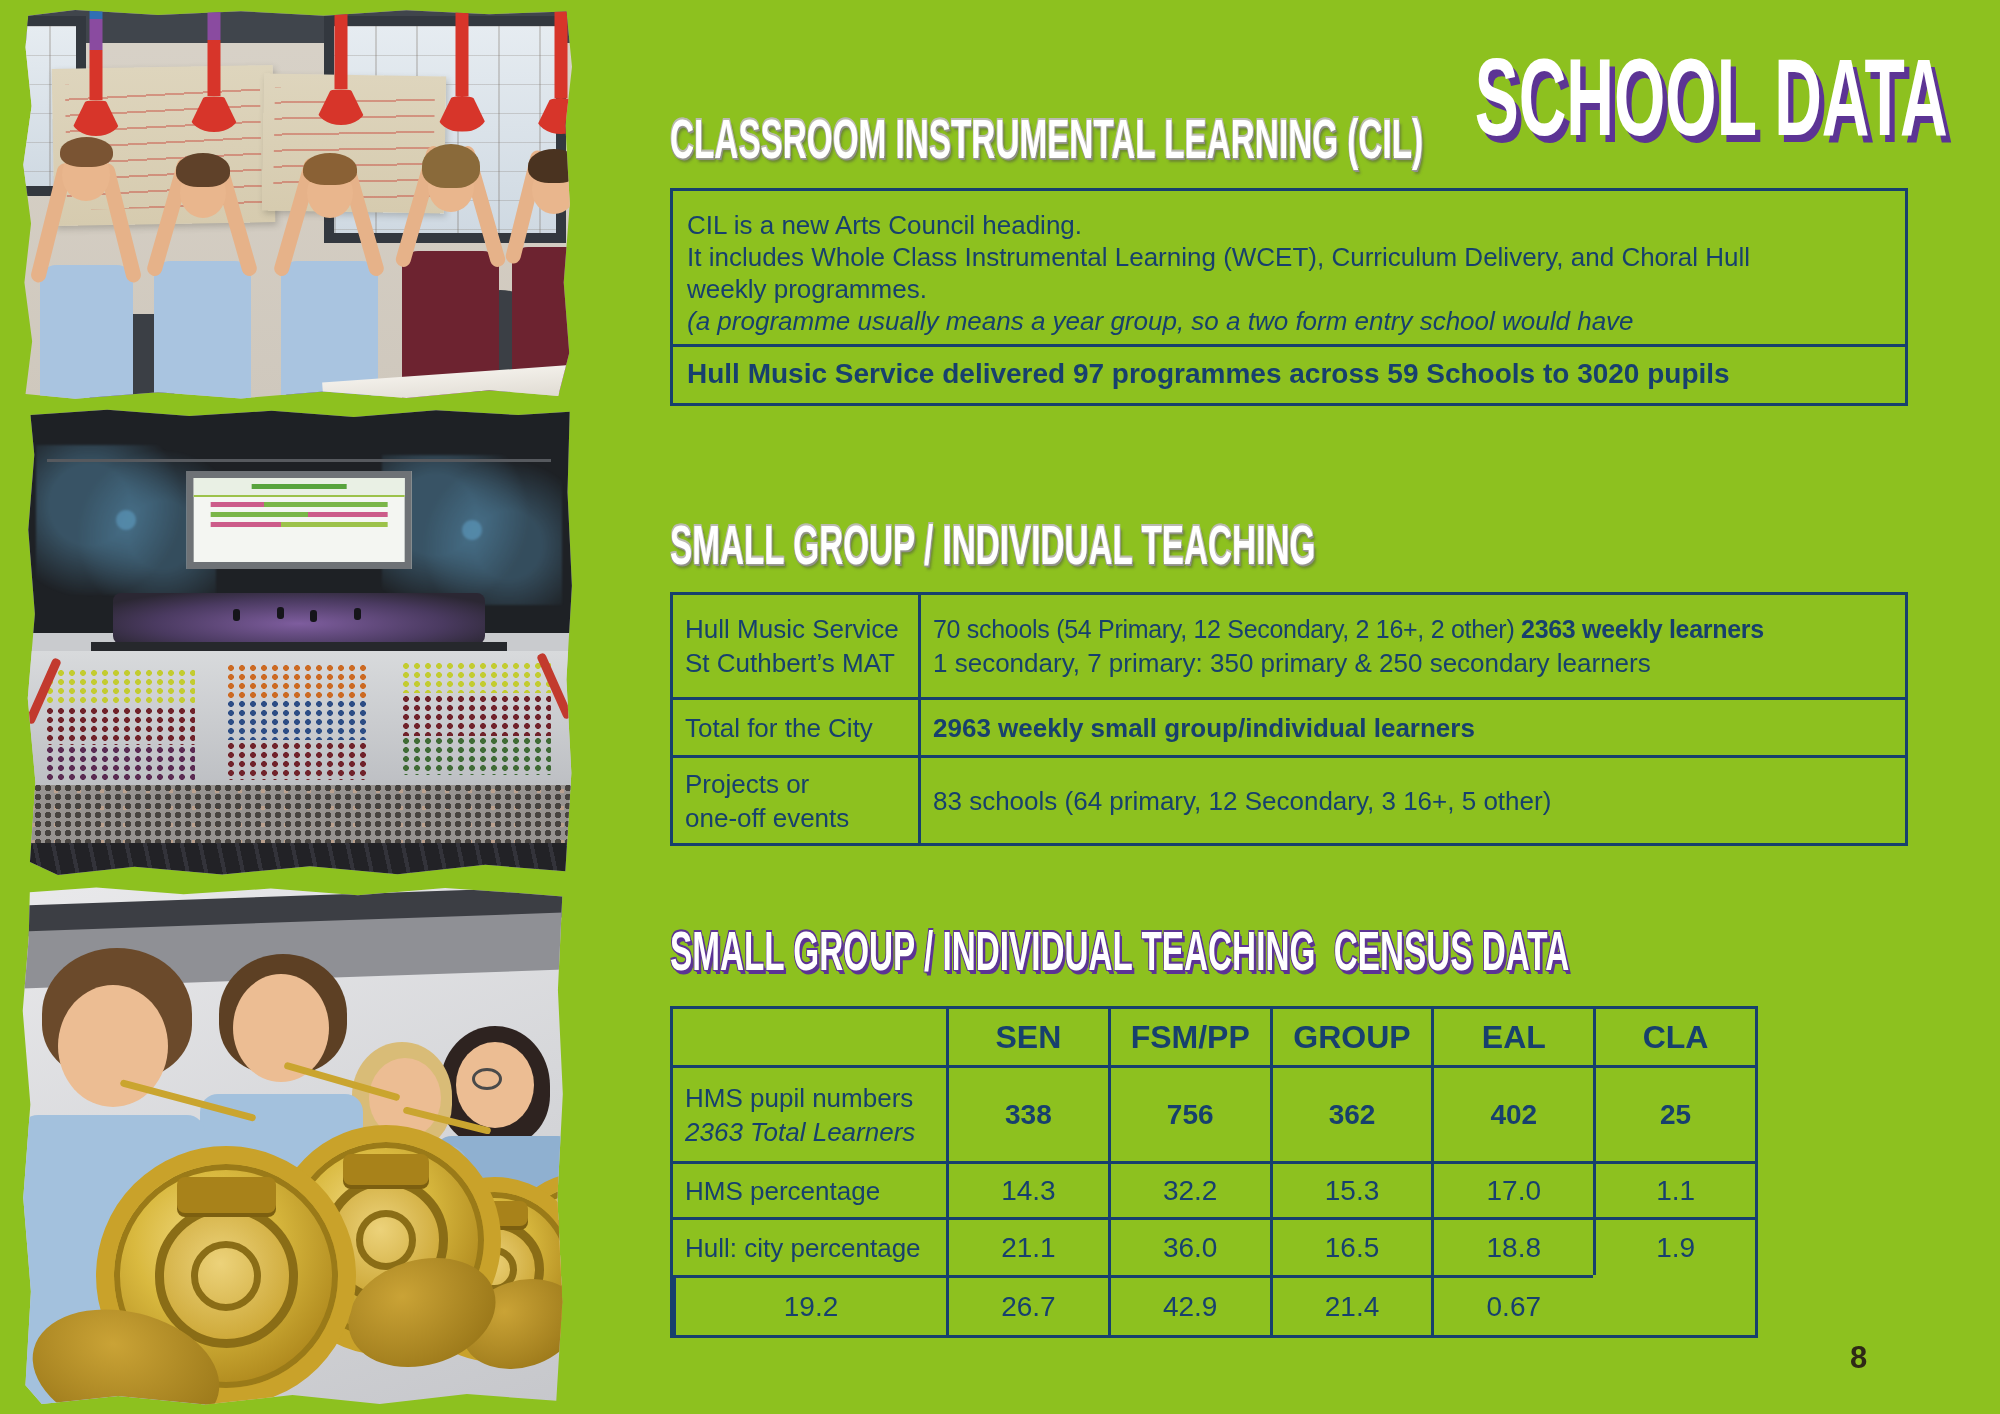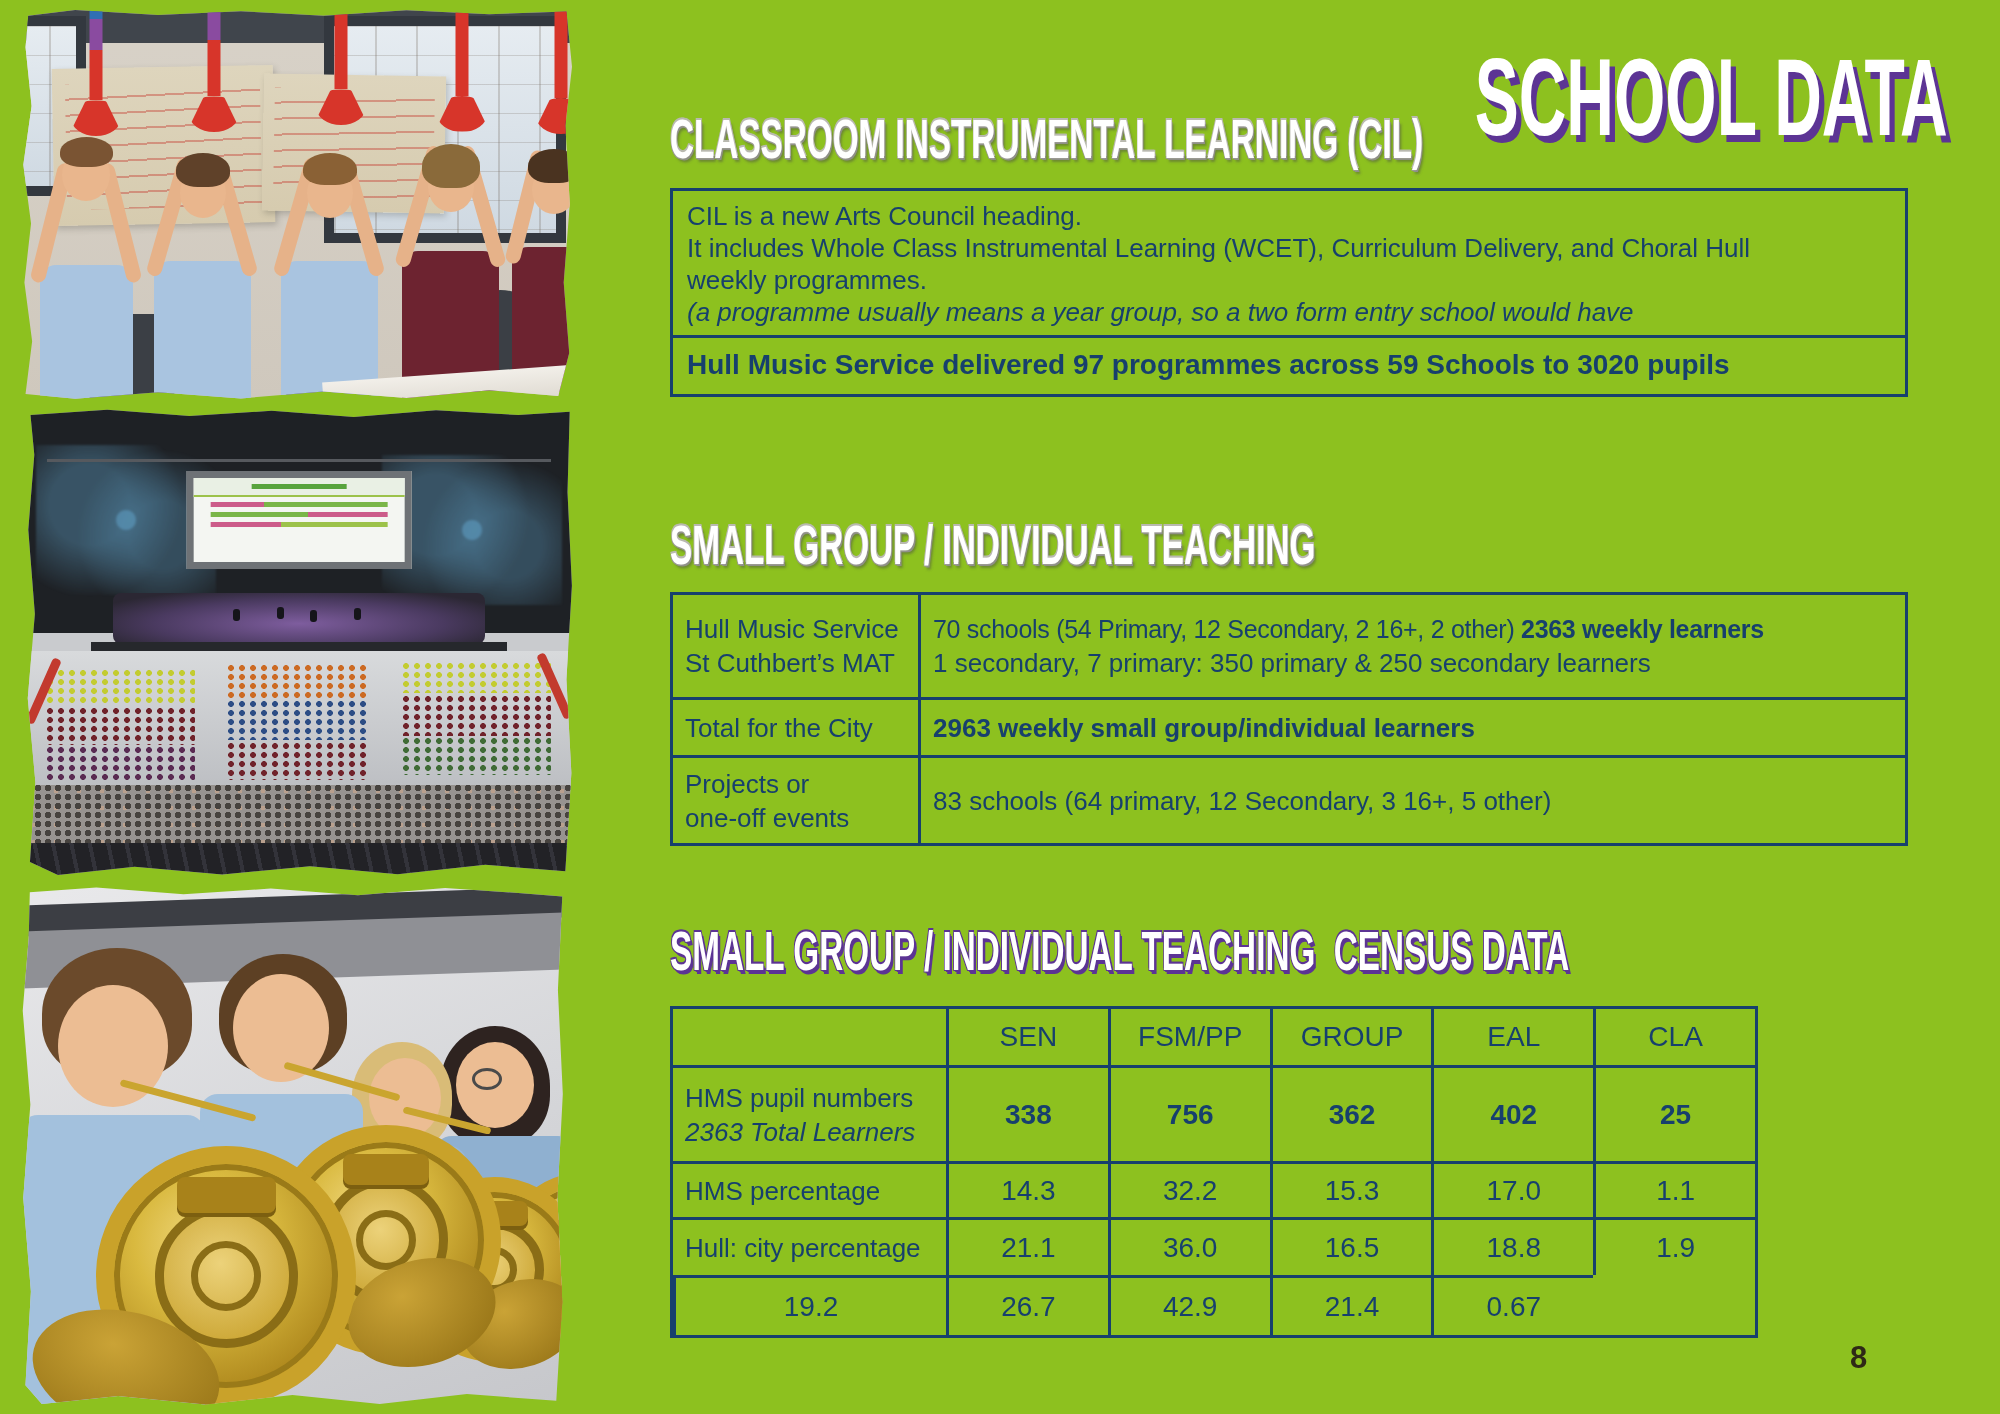--- a/index.html
+++ b/index.html
@@ -11,37 +11,37 @@
   .h-sec { position:absolute; font-size:52px; }
   .h-sec .cond { transform:scale(.64,1.08); transform-origin:left top;
     text-shadow:-1px -1px 0 #b9b9b0, 1px -1px 0 #b9b9b0, -1px 1px 0 #9a9a92, 2px 2px 0 #8f8f88, 4px 4px 3px rgba(70,70,70,.45); }
   .h-sec.purple .cond { text-shadow:-1px -1px 0 #5C3494, 1px -1px 0 #5C3494, -1px 1px 0 #5C3494, 2px 2px 0 #5C3494, 4px 4px 0 #5C3494; }
   .page-title { position:absolute; top:34px; right:52px; font-size:100px; }
   .page-title .cond { transform:scale(.66,1.10); transform-origin:right top;
     text-shadow:8px 7px 0 #5C3494; }
 
   
   .cil-box { position:absolute; left:670px; top:188px; width:1238px; border:3px solid #17406D; }
-  .cil-box .part1 { padding:9px 14px 7px; font-size:26px; line-height:32px; }
+  .cil-box .part1 { padding:18px 14px 7px; font-size:26px; line-height:32px; }
   .cil-box .part1 .it { font-style:italic; }
   .cil-box .part2 { border-top:3px solid #17406D; padding:11px 14px 13px; font-size:28px; font-weight:bold; }
 
   .tbl { position:absolute; border:3px solid #17406D; display:grid; }
   .cell { border-left:3px solid #17406D; border-top:3px solid #17406D; display:flex; flex-direction:column; justify-content:center; padding:4px 12px; font-size:26px; line-height:34px; }
   .cell.first-col { border-left:none; }
   .cell.first-row { border-top:none; }
   .b { font-weight:bold; }
   .it { font-style:italic; }
   .center { align-items:center; text-align:center; }
 
   .t2 { left:670px; top:592px; width:1238px; grid-template-columns:245px 1fr; grid-template-rows:102px 58px 88px; }
   .t2 .vline1 { font-size:25px; letter-spacing:-.3px; white-space:nowrap; }
 
   .t3 { left:670px; top:1006px; width:1088px; grid-template-columns:273px repeat(5,1fr); grid-template-rows:56px 96px 56px 58px 60px; }
-  .t3 .hdr { font-weight:normal; font-size:28px; }
+  .t3 .hdr { font-weight:bold; font-size:32px; }
   .t3 .val { font-size:28px; }
 
   .page-num { position:absolute; left:1850px; top:1340px; font-size:31px; font-weight:bold; color:#2e2916; }
 
   
   .photo { position:absolute; overflow:hidden; }
   #photo1 { left:20px; top:8px; width:552px; height:392px;
     clip-path:polygon(1.5% 2%,10% .5%,25% 1.8%,40% .8%,55% 2%,70% .6%,85% 1.6%,99% .9%,100% 15%,98.8% 30%,99.6% 50%,98.5% 70%,99.5% 88%,97.5% 99%,85% 97.5%,70% 99.5%,55% 97.8%,40% 99.6%,25% 98%,10% 99.7%,1% 98.5%,2.2% 85%,.8% 70%,2% 55%,.6% 40%,2.1% 25%,1% 10%);
     background:linear-gradient(#d8d2c8,#cfc8bd); }
   #photo2 { left:25px; top:408px; width:548px; height:468px;

